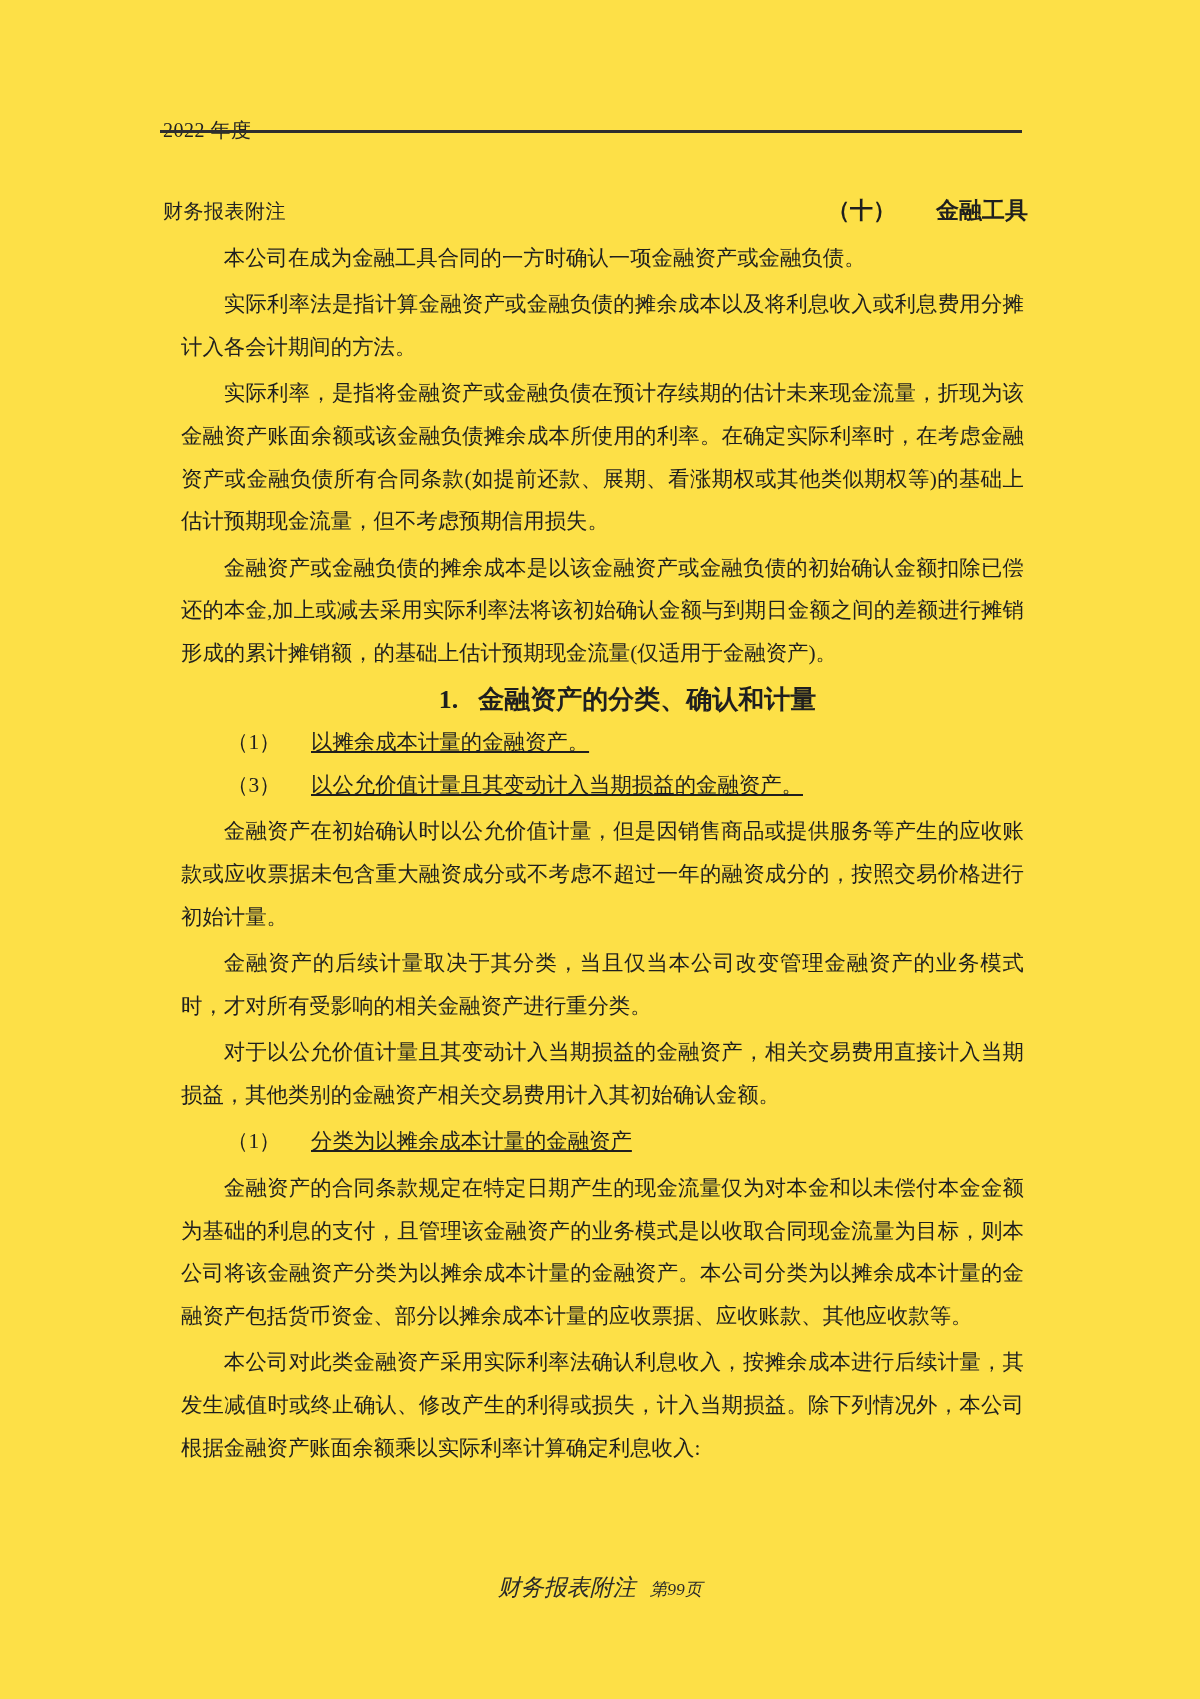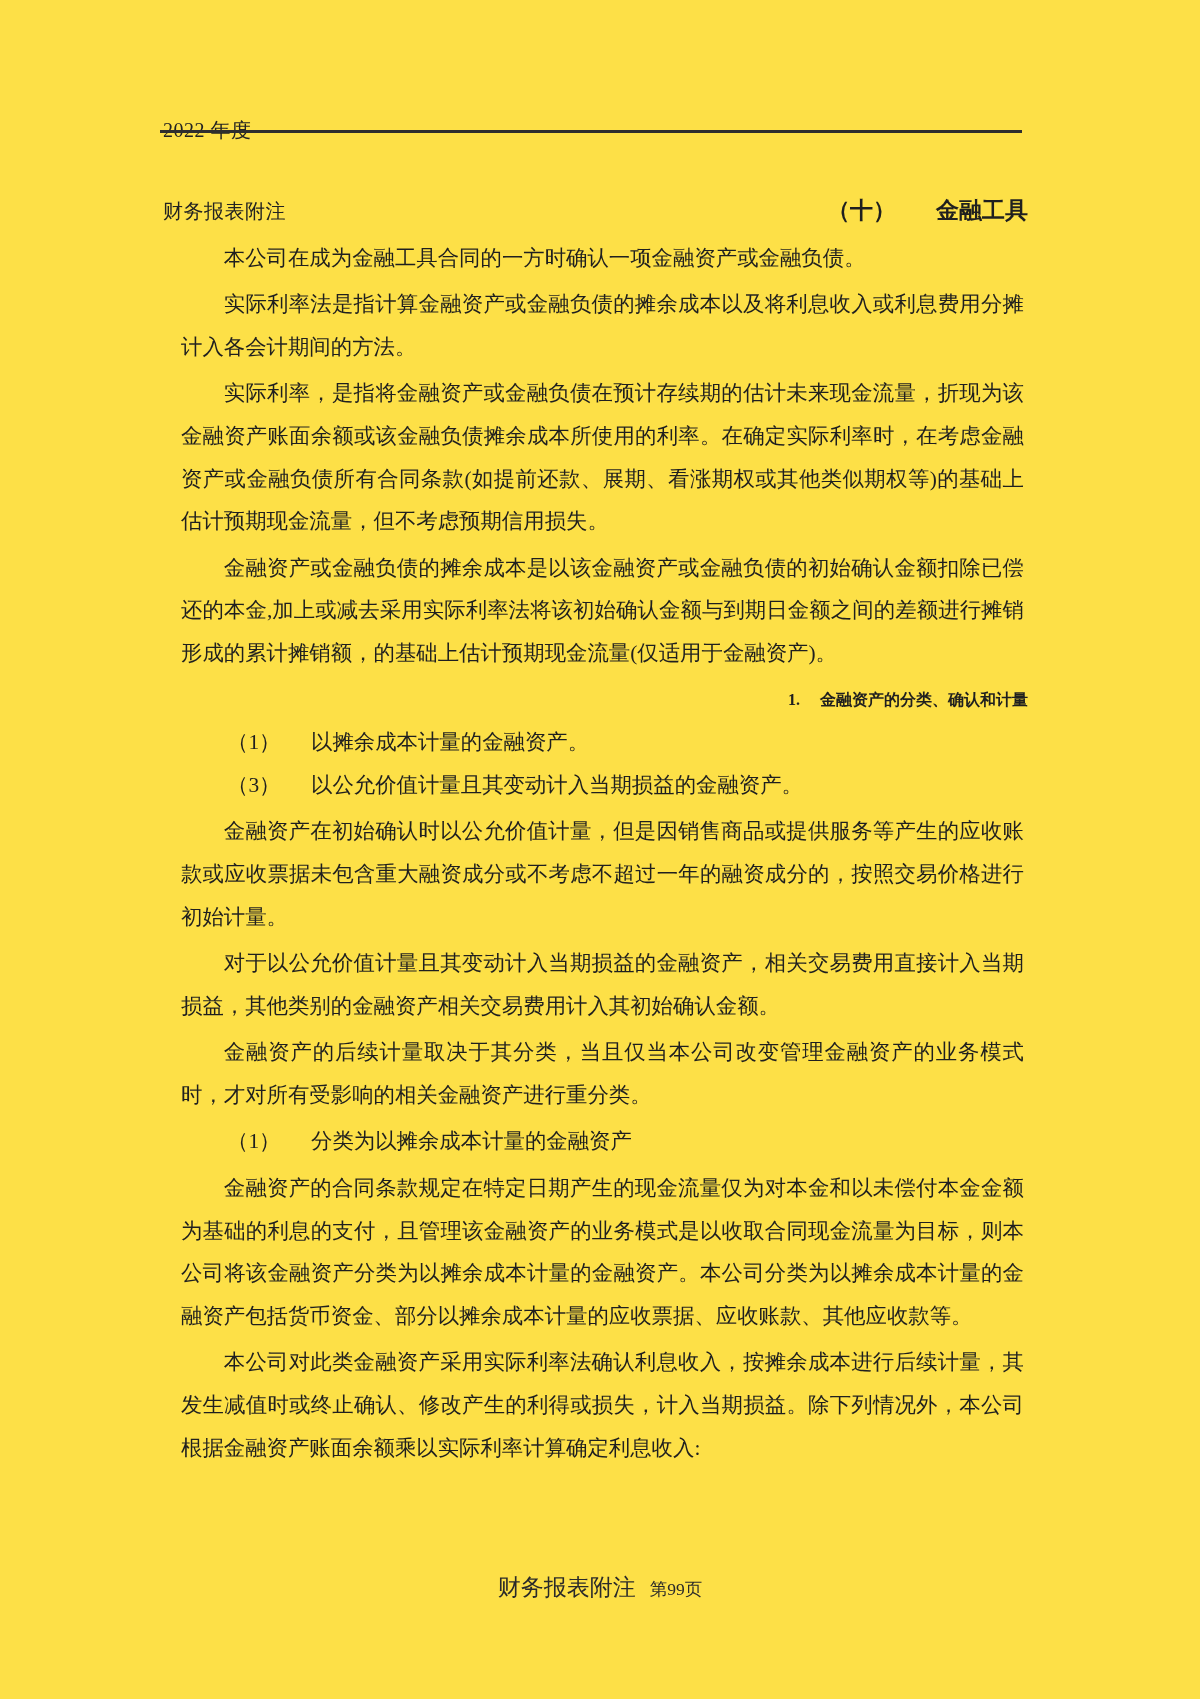--- a/index.html
+++ b/index.html
@@ -31,32 +31,32 @@
     text-align: justify; text-justify: inter-ideograph;
   }
   .section-heading {
     margin: 0; padding-left: 51px;
     font-size: 23px; font-weight: bold; line-height: 42.6px;
     text-align: right;
   }
   .section-heading .h-num { margin-right: 40px; }
   .sub-heading {
     margin: 0; padding-left: 50px;
-    font-size: 16px; font-weight: bold; line-height: 42.6px;
-    text-align: right;
+    font-size: 26px; font-weight: bold; line-height: 42.6px;
+    text-align: center;
   }
   .sub-heading .h-num { margin-right: 20px; }
   .para { margin: 4px; text-indent: 2em; }
-  .list-item { margin: 0; padding-left: 50px; text-align: left; }
+  .list-item { margin: 0; padding-left: 50px; text-align: left; text-decoration: underline; }
   .list-item .item-num { display: inline-block; min-width: 84px; }
 
   
   .page-footer {
     position: absolute; left: 0; top: 1572px; width: 1200px;
-    text-align: center; color: #2a2a2a;
+    text-align: center; color: #2a2a2a; font-style: italic;
   }
   .page-footer .footer-title { font-size: 23px; }
   .page-footer .footer-page { font-size: 17.5px; margin-left: 14px; }
 </style>
 </head>
 <body>
 
 <div class="page">
 
   <div class="page-header">
@@ -82,22 +82,22 @@
 
 
     <p class="list-item">
       <span class="item-num">（1）</span><span>以摊余成本计量的金融资产。</span>
     </p>
     <p class="list-item">
       <span class="item-num">（3）</span><span>以公允价值计量且其变动计入当期损益的金融资产。</span>
     </p>
 
     <p class="para">金融资产在初始确认时以公允价值计量，但是因销售商品或提供服务等产生的应收账款或应收票据未包含重大融资成分或不考虑不超过一年的融资成分的，按照交易价格进行初始计量。</p>
+    <p class="para">金融资产的后续计量取决于其分类，当且仅当本公司改变管理金融资产的业务模式时，才对所有受影响的相关金融资产进行重分类。</p>
     <p class="para">对于以公允价值计量且其变动计入当期损益的金融资产，相关交易费用直接计入当期损益，其他类别的金融资产相关交易费用计入其初始确认金额。</p>
-    <p class="para">金融资产的后续计量取决于其分类，当且仅当本公司改变管理金融资产的业务模式时，才对所有受影响的相关金融资产进行重分类。</p>
 
     <p class="list-item">
       <span class="item-num">（1）</span><span>分类为以摊余成本计量的金融资产</span>
     </p>
 
     <p class="para">金融资产的合同条款规定在特定日期产生的现金流量仅为对本金和以未偿付本金金额为基础的利息的支付，且管理该金融资产的业务模式是以收取合同现金流量为目标，则本公司将该金融资产分类为以摊余成本计量的金融资产。本公司分类为以摊余成本计量的金融资产包括货币资金、部分以摊余成本计量的应收票据、应收账款、其他应收款等。</p>
     <p class="para">本公司对此类金融资产采用实际利率法确认利息收入，按摊余成本进行后续计量，其发生减值时或终止确认、修改产生的利得或损失，计入当期损益。除下列情况外，本公司根据金融资产账面余额乘以实际利率计算确定利息收入:</p>
 
   </div>
 

